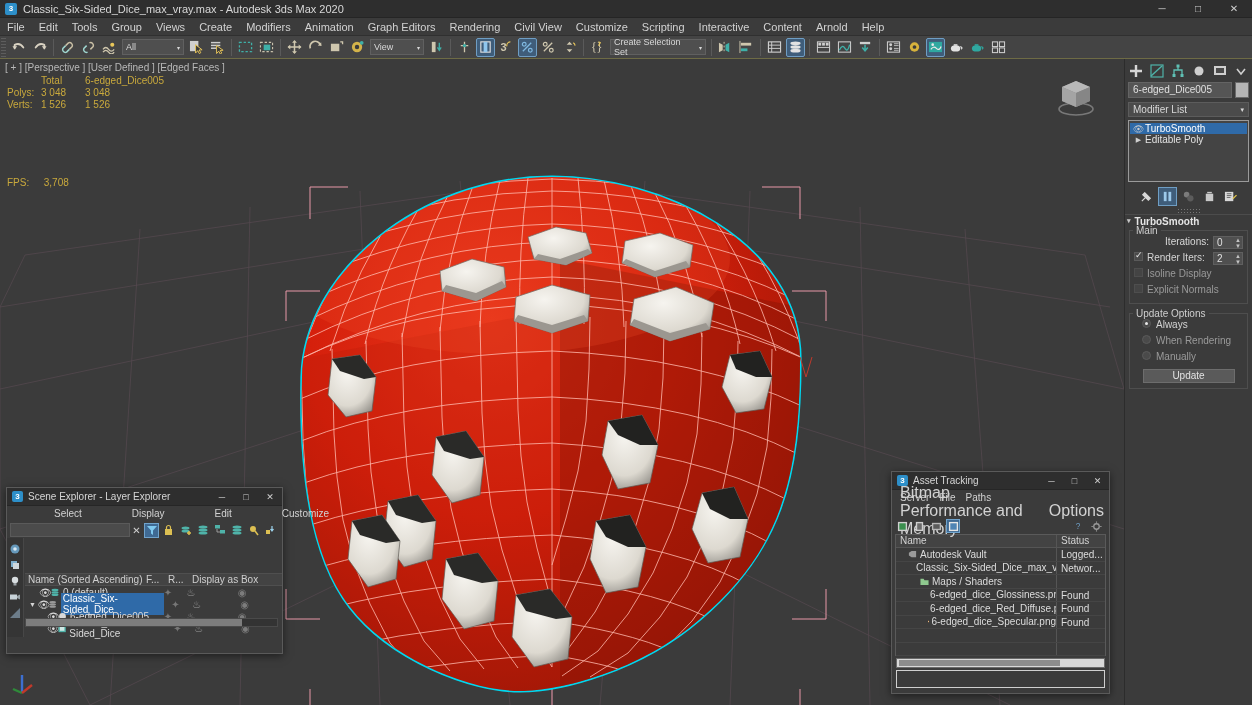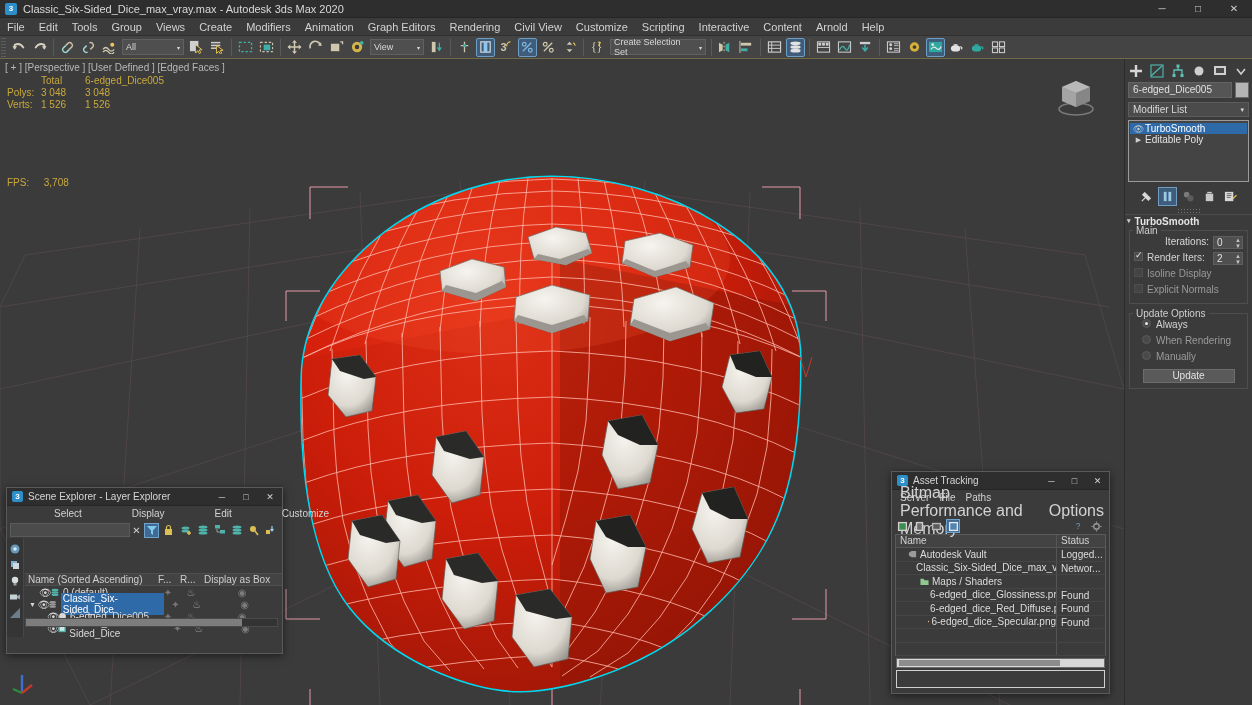--- a/index.html
+++ b/index.html
@@ -1054,21 +1054,21 @@
             <path d="M1 11 L11 1 L11 11 Z" fill="#6d7d8a"></path>
           </svg>
         </div>
     </div>
 
     <div style="position:absolute;left:18px;right:0;top:68px;margin-top:17px;">
       <div class="se-colhdr">
         <span style="flex:1;padding-left:3px">Name (Sorted Ascending)</span>
         <span style="width:22px">F...</span>
         <span style="width:24px">R...</span>
-        <span style="width:78px">Display as Box</span>
+        <span style="width:90px">Display as Box</span>
       </div>
       <div class="se-list">
         <div class="se-row" style="padding-left:14px">
           <span style="width:11px">👁</span>
           <svg width="10" height="9" viewBox="0 0 10 9">
               <ellipse cx="5" cy="2" rx="3.5" ry="1.2" fill="#4fb3a9"></ellipse>
               <ellipse cx="5" cy="4.4" rx="3.5" ry="1.2" fill="#4fb3a9"></ellipse>
               <ellipse cx="5" cy="6.8" rx="3.5" ry="1.2" fill="#4fb3a9"></ellipse>
             </svg>
           <span class="nm" style="margin-left:3px">0 (default)</span>

